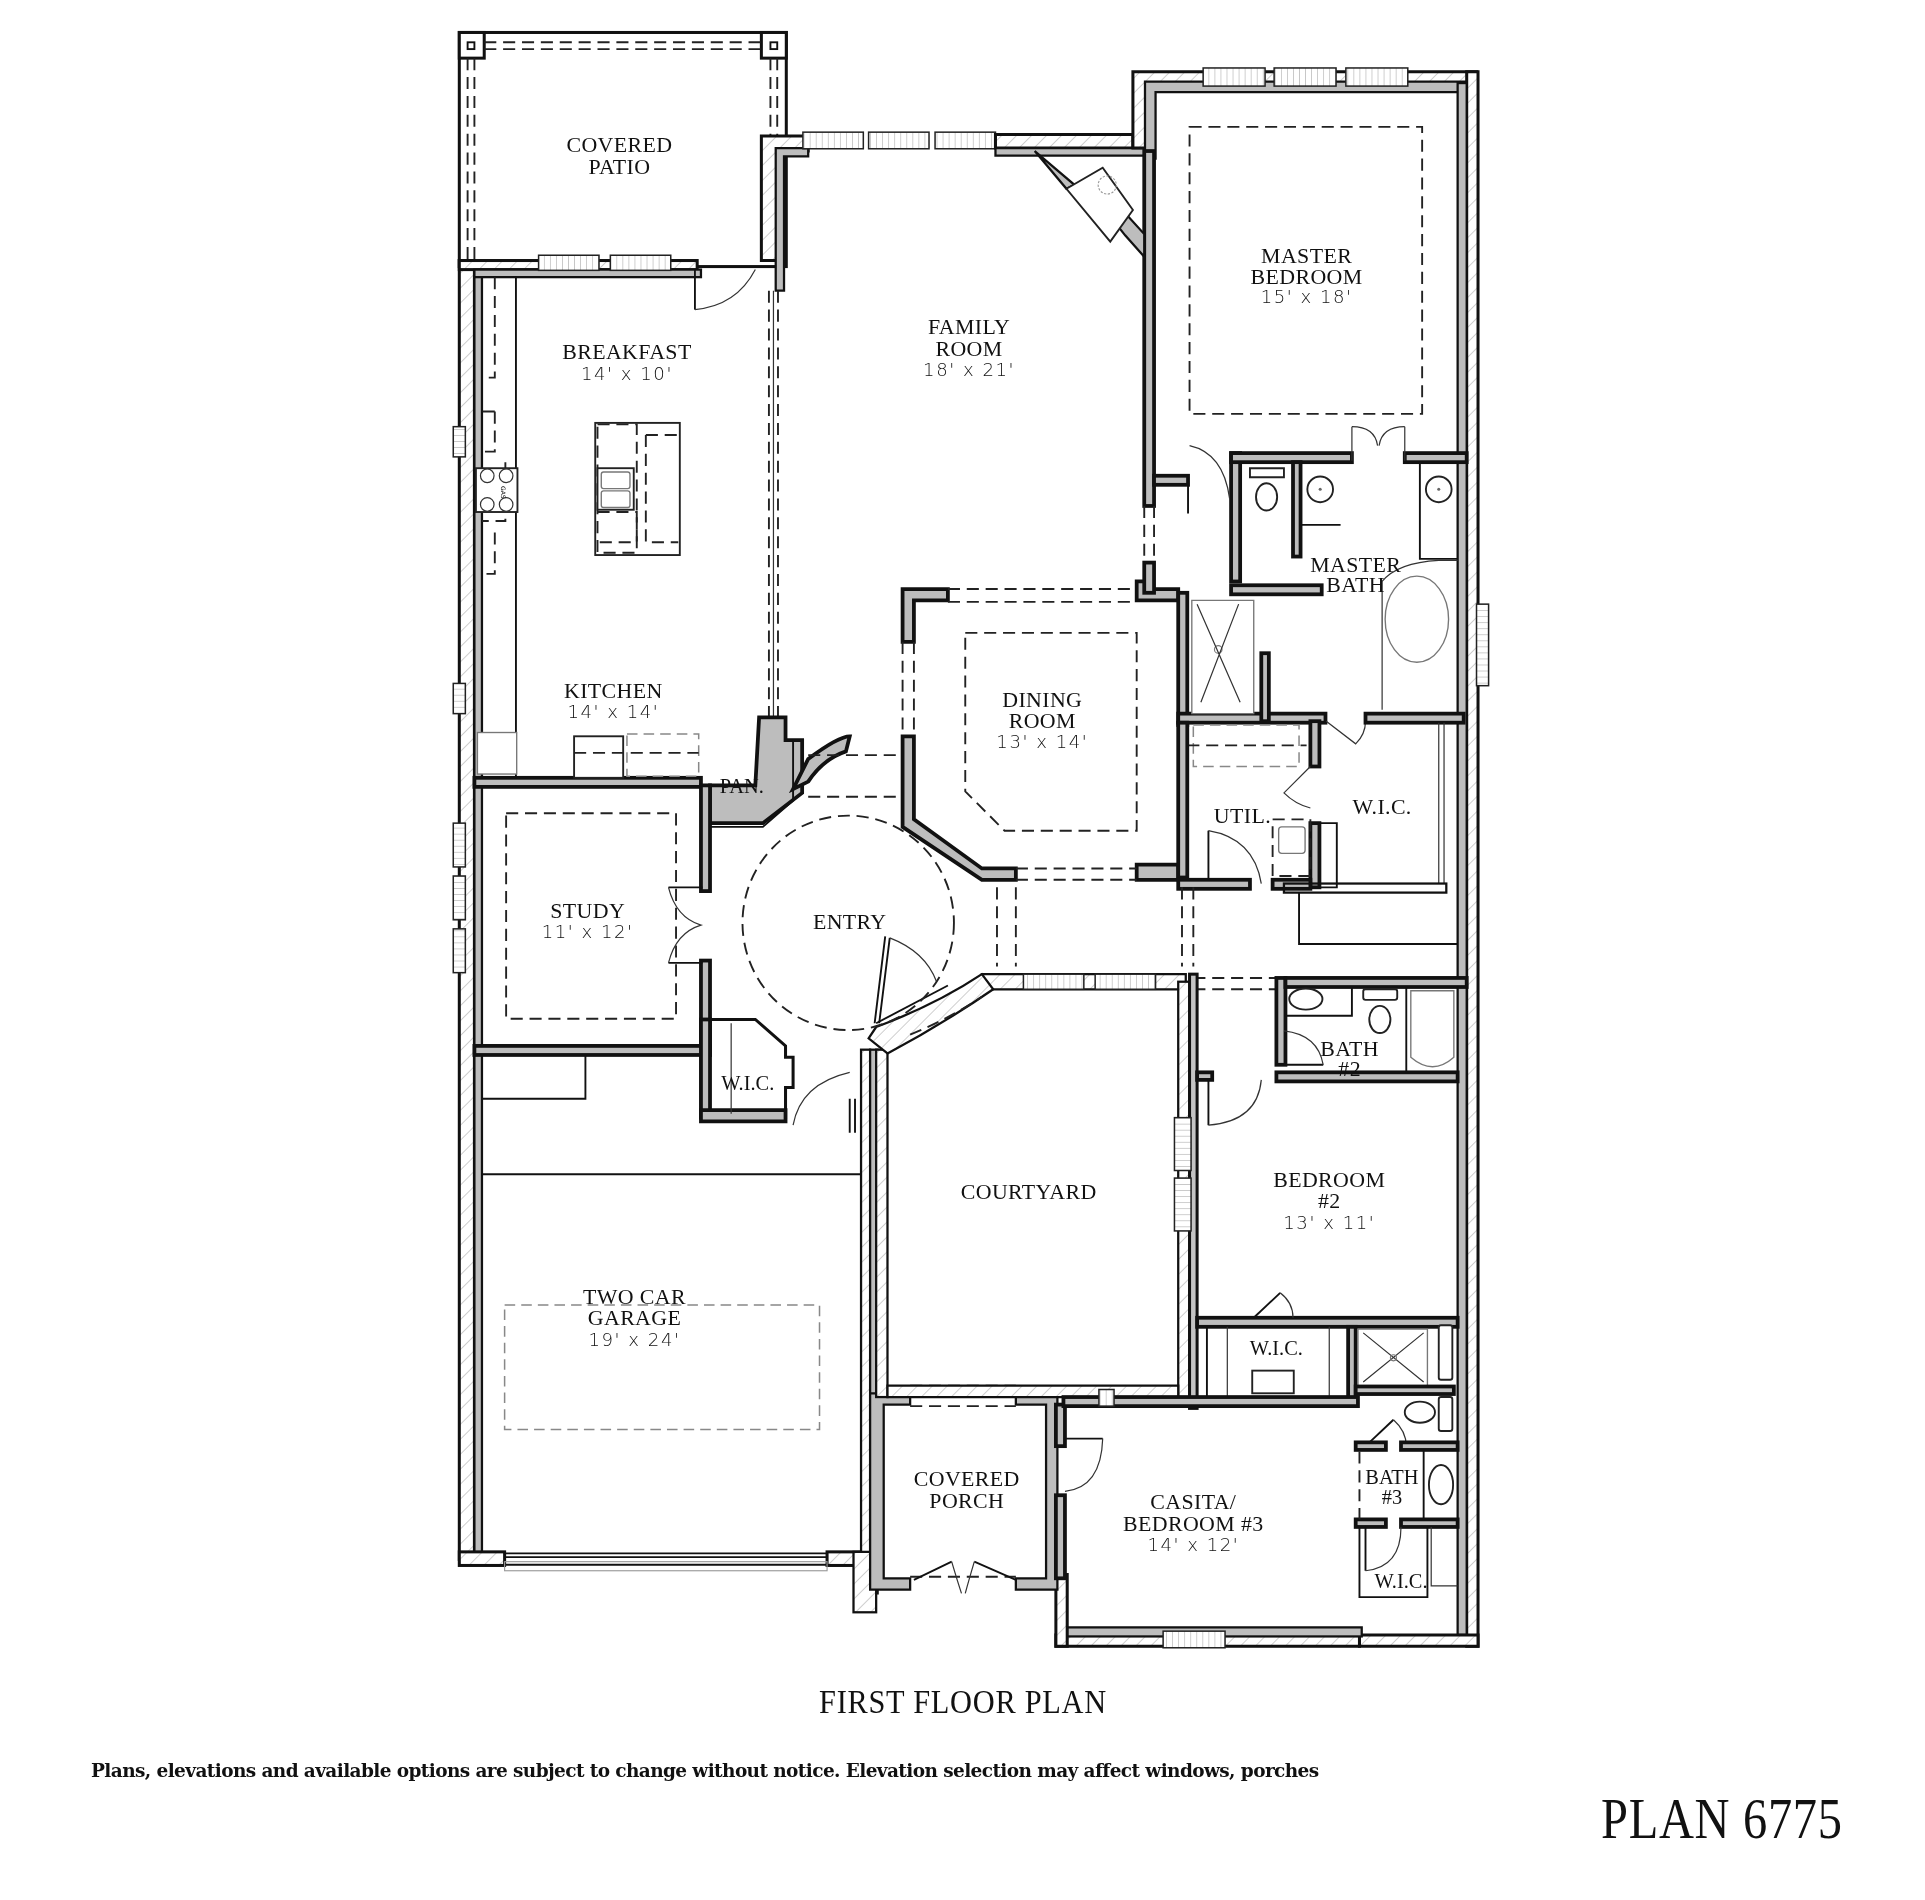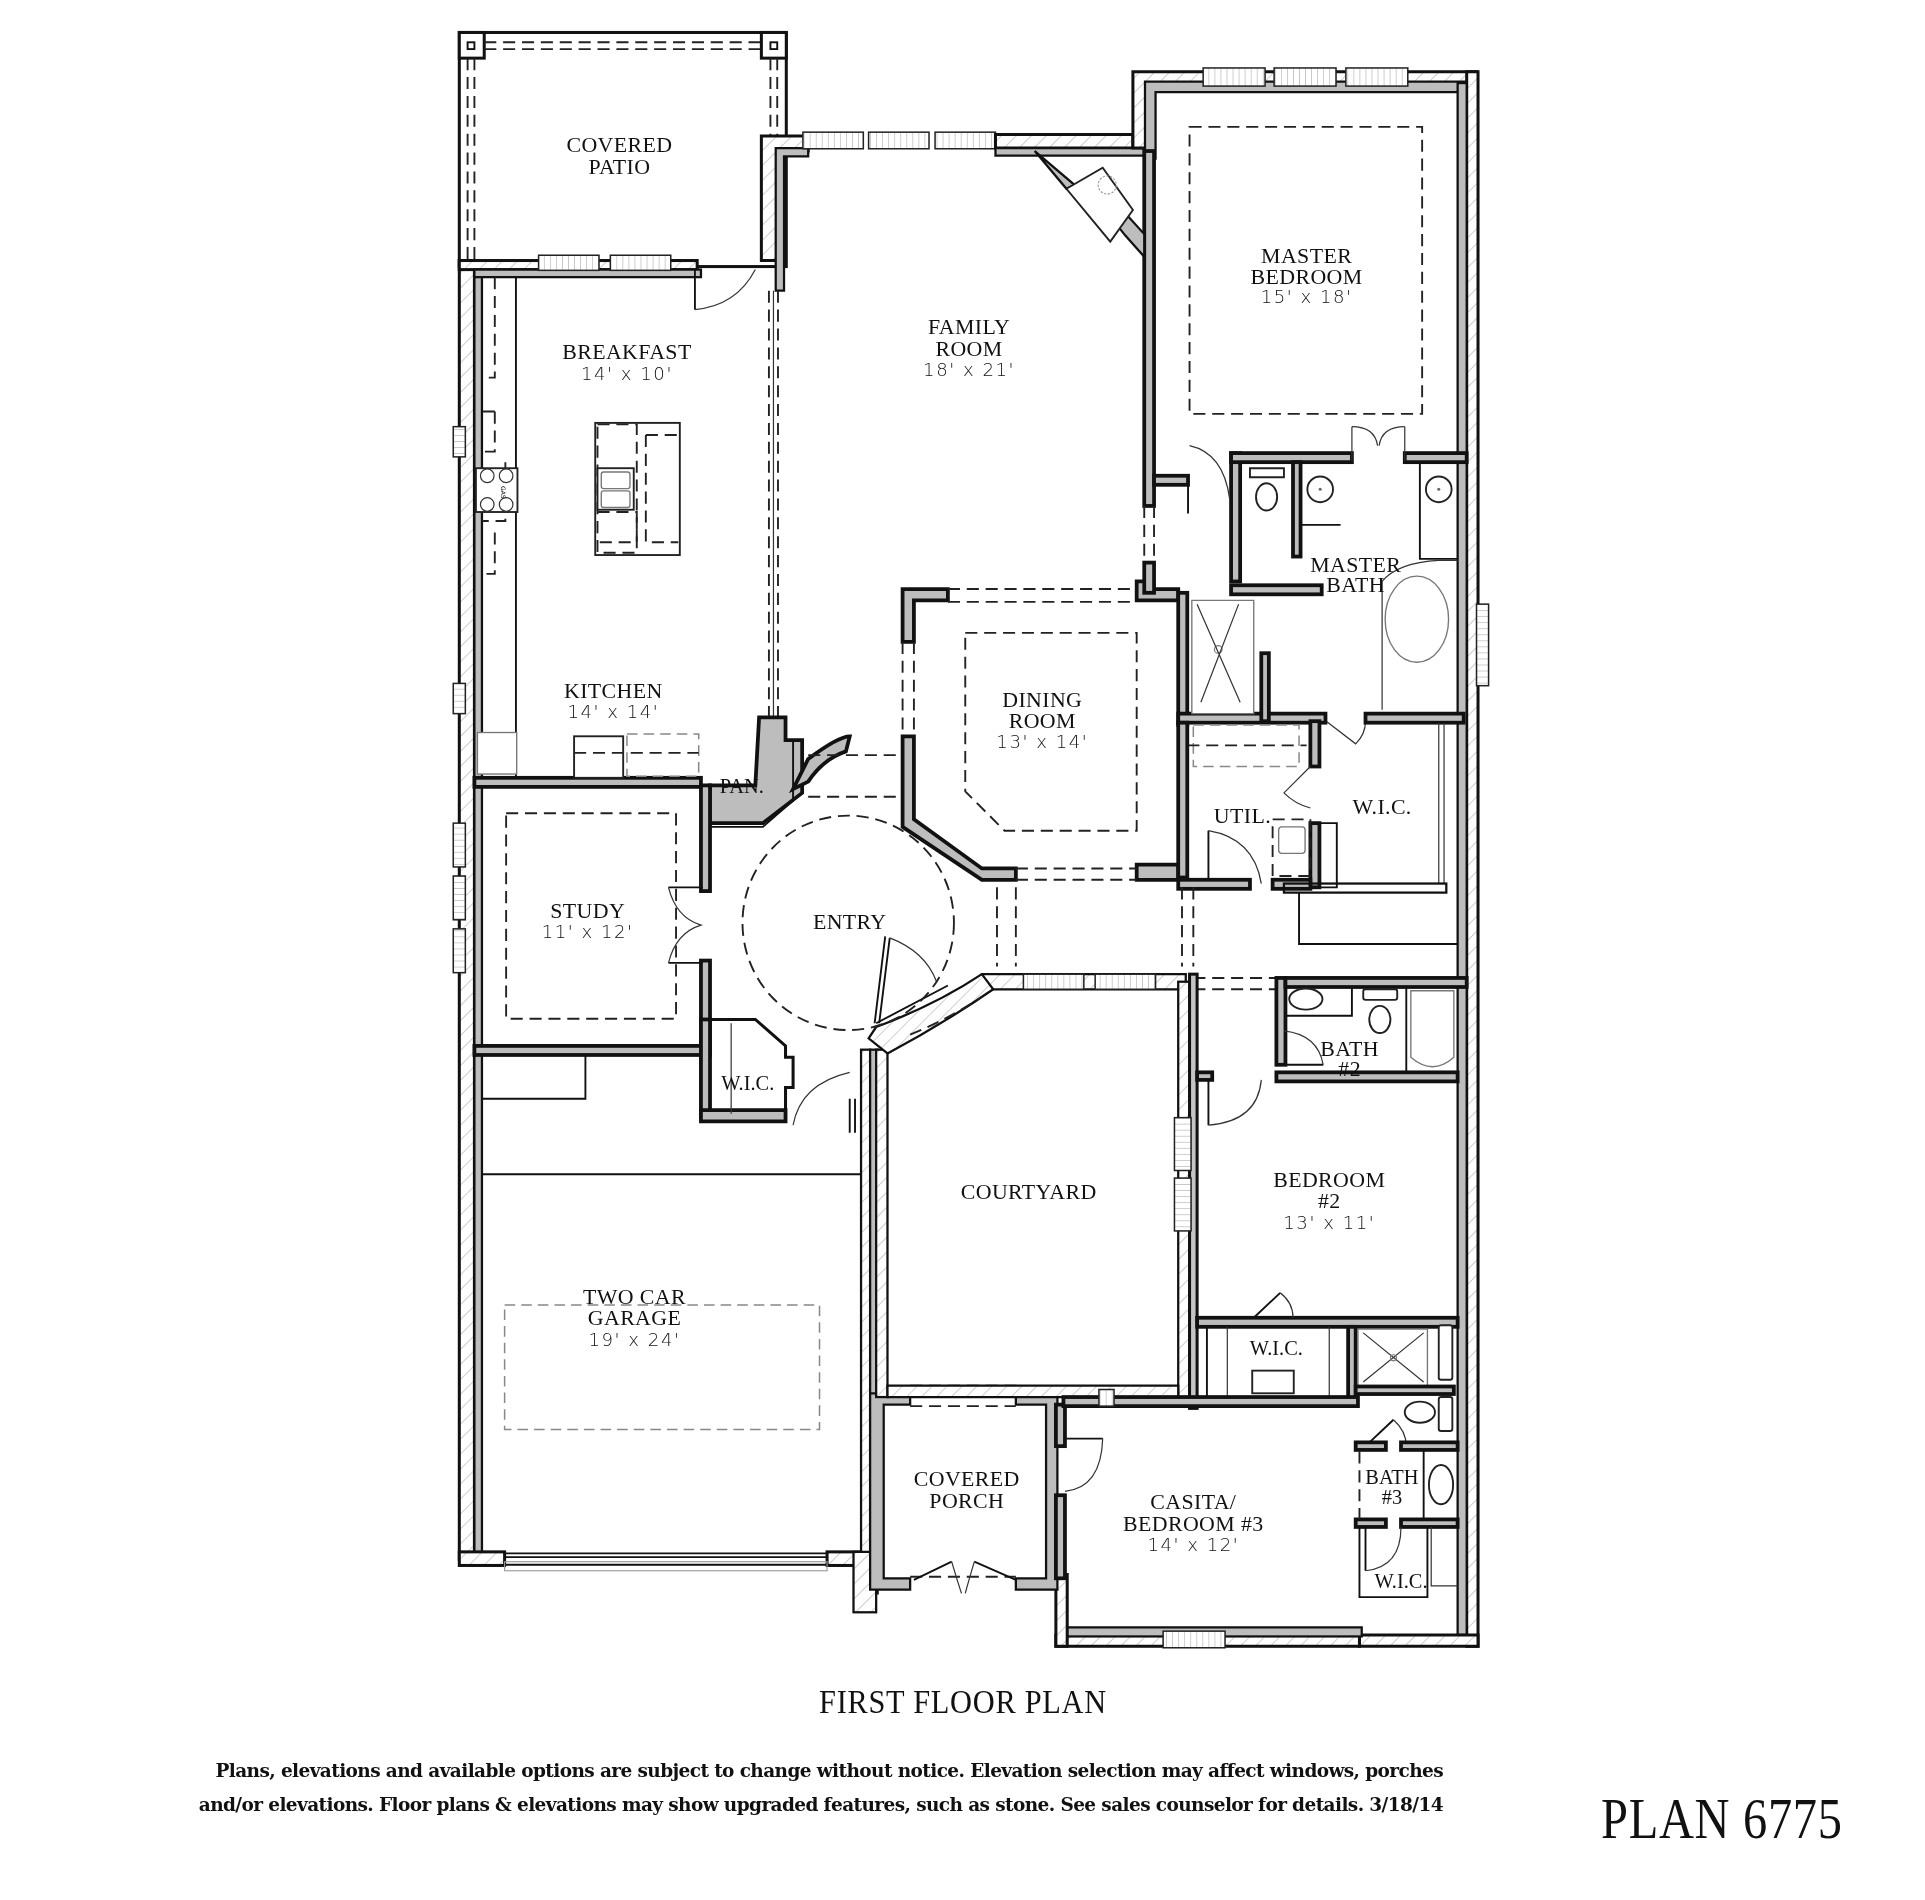--- a/index.html
+++ b/index.html
@@ -11,21 +11,21 @@
   .wall { fill:#bdbdbd; stroke:#111; stroke-width:5; }
   .wall-thin { fill:#c4c4c4; stroke:#111; stroke-width:4; }
   .ext { fill:#fff; stroke:#111; stroke-width:4; }
   .dash { fill:none; stroke:#222; stroke-width:2.5; stroke-dasharray:16 9; }
   .dash-light { fill:none; stroke:#888; stroke-width:2; stroke-dasharray:14 8; }
   .line { fill:none; stroke:#111; stroke-width:2.5; }
   .thin { fill:none; stroke:#333; stroke-width:1.6; }
   .fixture { fill:#fff; stroke:#222; stroke-width:2.5; }
   .fixture-light { fill:#fff; stroke:#777; stroke-width:1.8; }
   #title { position:absolute; left:0; width:1926px; top:1684px; text-align:center; font-family:"Liberation Serif", serif; font-size:33px; letter-spacing:0.8px; transform:scaleX(0.92); }
-  #disclaimer { position:absolute; left:91px; top:1754px; width:1352px; font-family:"DejaVu Serif", serif; font-weight:bold; font-size:18.5px; line-height:34px; letter-spacing:-0.6px;text-align:right; }
+  #disclaimer { position:absolute; left:91px; top:1754px; width:1352px; font-family:"DejaVu Serif", serif; font-weight:bold; font-size:18.5px; line-height:34px; letter-spacing:-0.6px; }
   #disclaimer div { white-space:nowrap; }
   #plan-number { position:absolute; left:1601px; top:1786px; font-family:"Liberation Serif", serif; font-size:57px; letter-spacing:0.8px; transform:scaleX(0.85); transform-origin:left top; }
 </style>
 </head>
 <body>
 
 <svg id="plan" viewBox="0 0 2550 2516" xmlns="http://www.w3.org/2000/svg">
   <defs>
     <pattern id="hatch" width="14" height="14" patternUnits="userSpaceOnUse" patternTransform="rotate(45)">
       <rect width="14" height="14" fill="#fff"></rect>
@@ -393,17 +393,16 @@
     <text class="small-label" x="1843" y="1992">#3</text>
 
     <text class="small-label" x="1855" y="2103">W.I.C.</text>
   </g>
 </svg>
 
 <div id="title">FIRST FLOOR PLAN</div>
 
 <div id="disclaimer">
   <div>Plans, elevations and available options are subject to change without notice. Elevation selection may affect windows, porches</div>
-  <div>and/or elevations. Floor plans &amp; elevations may show upgraded features, such as stone. See sales counselor for details.  3/18/14</div>
 </div>
 
 <div id="plan-number">PLAN 6775</div>
 
 
 </body></html>

